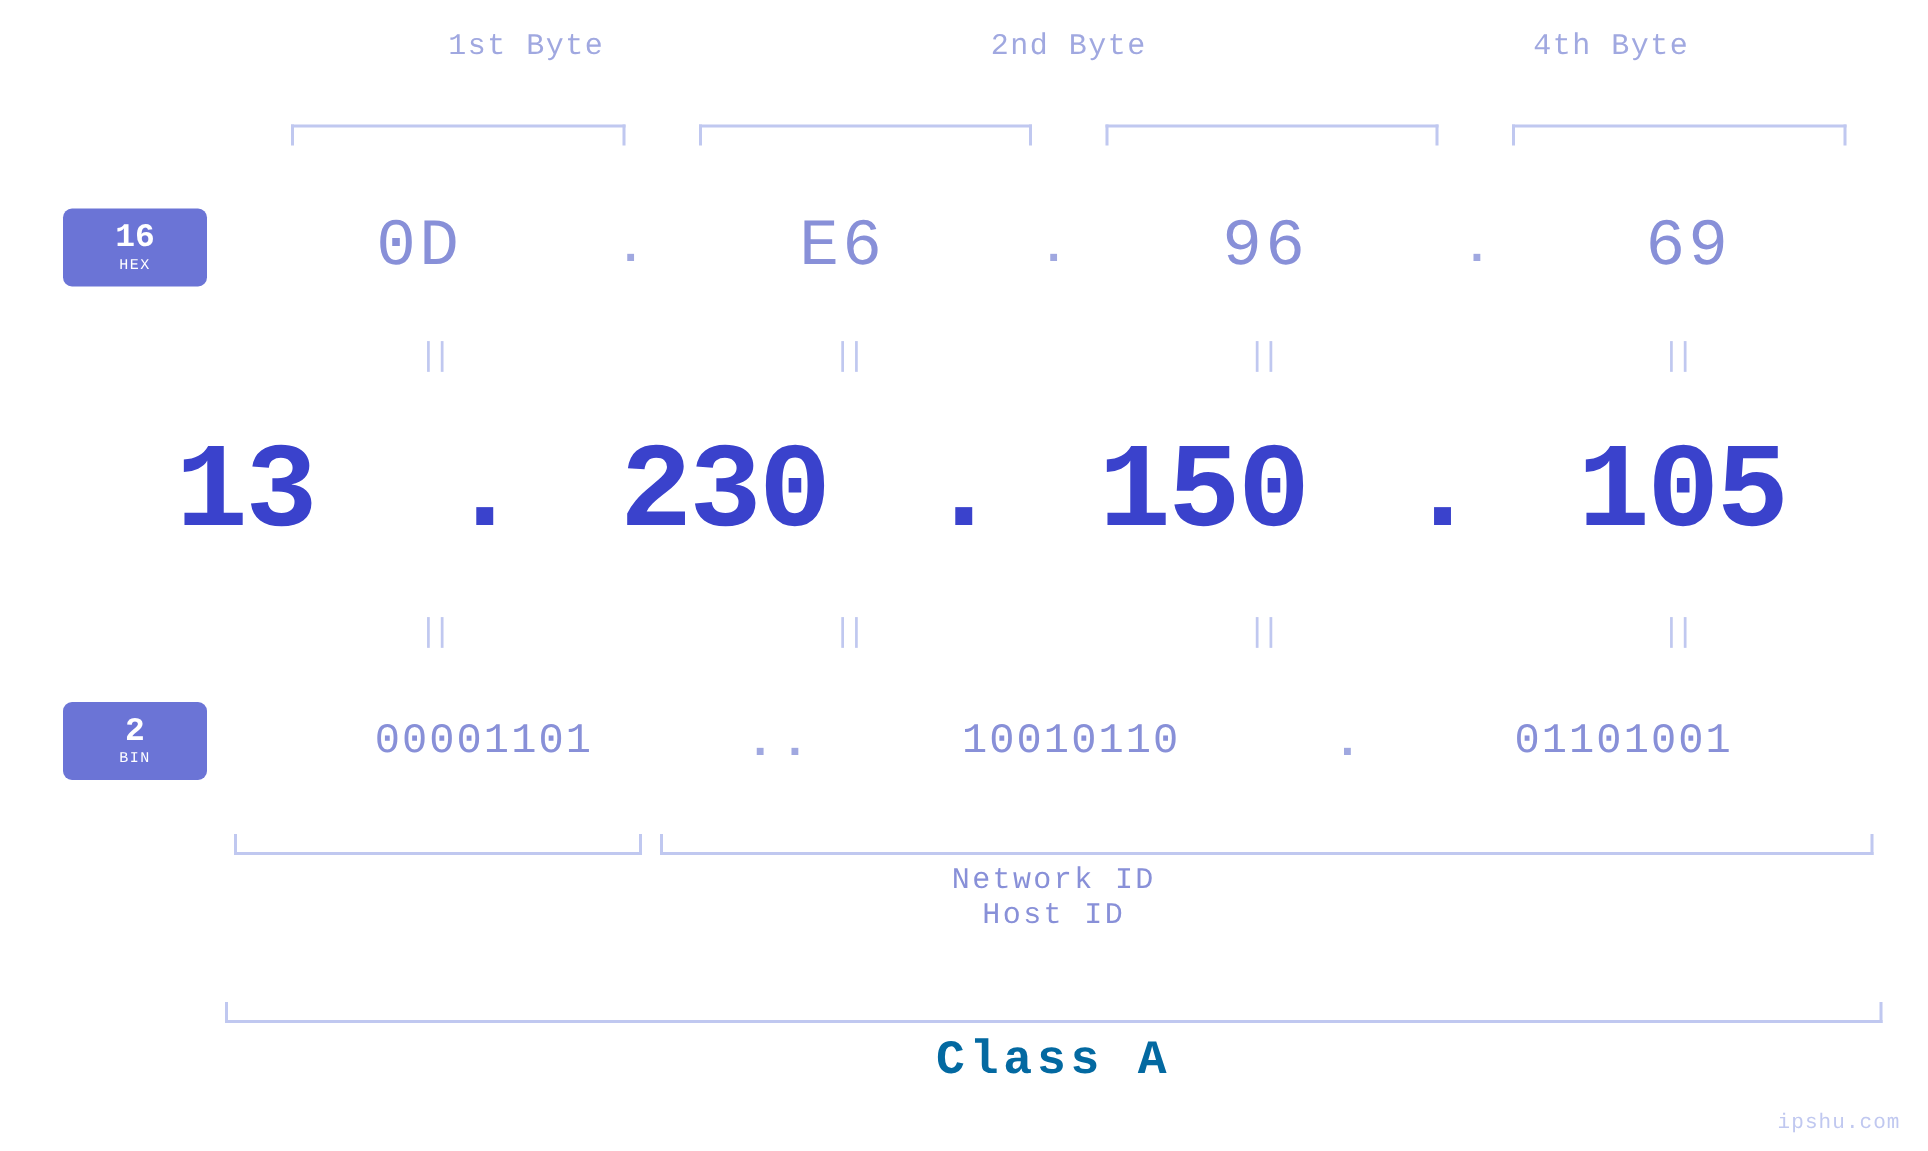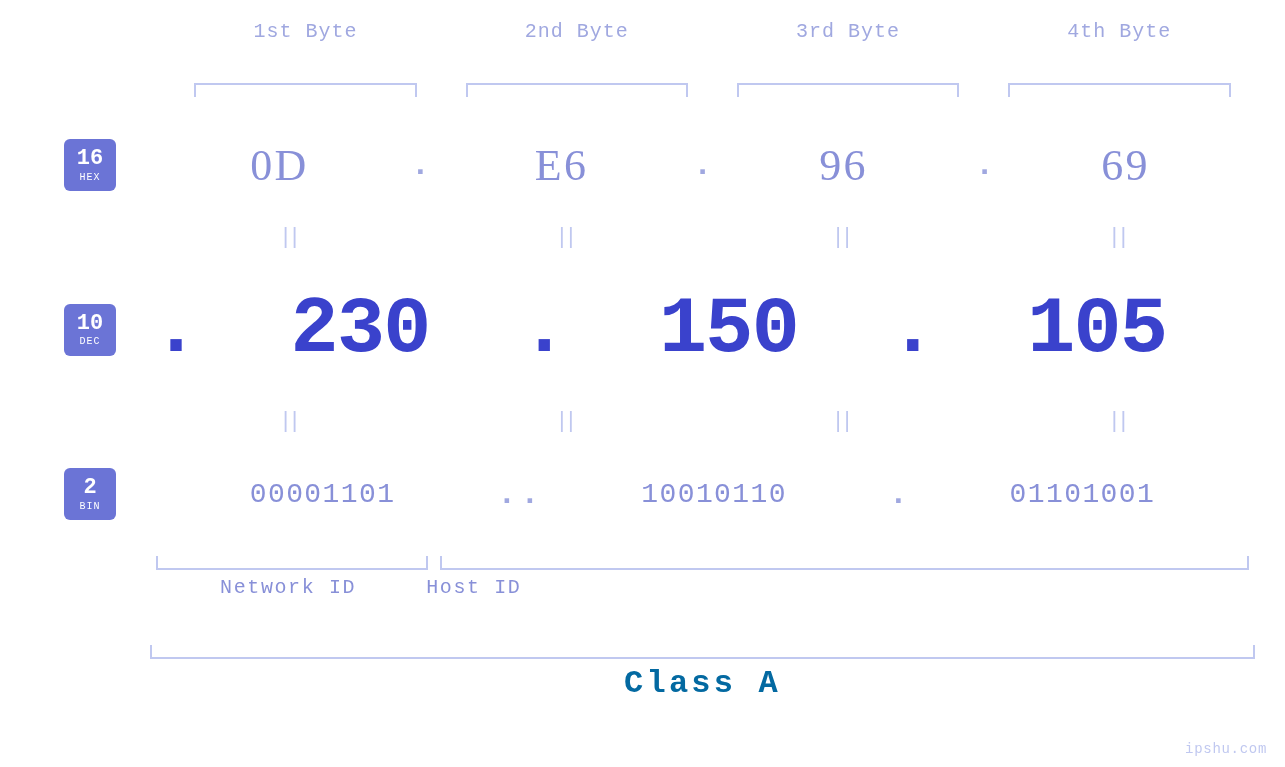--- a/index.html
+++ b/index.html
@@ -76,21 +76,21 @@
       flex-shrink: 0;
       display: flex;
       justify-content: center;
       align-items: center;
     }
 
     .label-box {
       background: #6b74d6;
       color: white;
       border-radius: 6px;
-      width: 52px;
+      width: 96px;
       height: 52px;
       display: flex;
       flex-direction: column;
       align-items: center;
       justify-content: center;
       font-family: 'Courier New', Courier, monospace;
     }
 
     .label-number {
       font-size: 22px;
@@ -128,21 +128,20 @@
       font-weight: bold;
       margin: 0 2px;
       flex-shrink: 0;
     }
 
     
     .hex-value {
       color: #8890d8;
       font-size: 44px;
       letter-spacing: 0.05em;
-      font-family: Liberation Serif, serif;
     }
 
     
     .dec-value {
       color: #3a42cc;
       font-size: 80px;
       font-weight: bold;
       letter-spacing: -0.02em;
     }
 
@@ -208,33 +207,35 @@
       border-bottom: 2px solid #c0c8f0;
       border-left: 2px solid #c0c8f0;
       border-right: 2px solid #c0c8f0;
       margin: 0 6px;
     }
 
     .bottom-labels {
       display: flex;
       width: 100%;
       margin-top: 6px;
+      flex-direction: column;
     }
 
     .network-id-label {
       flex: 1;
       text-align: center;
       color: #8890d8;
       font-size: 20px;
       font-family: 'Courier New', Courier, monospace;
       letter-spacing: 0.08em;
     }
 
     .host-id-label {
       flex: 3;
+      text-align: center;
       color: #8890d8;
       font-size: 20px;
       font-family: 'Courier New', Courier, monospace;
       letter-spacing: 0.08em;
     }
 
     
     .class-section {
       width: 100%;
       padding-left: 120px;
@@ -273,21 +274,20 @@
     }
   </style>
 </head>
 <body>
 
 <div class="main-container">
 
   <div class="byte-headers">
     <div class="byte-header">1st Byte</div>
     <div class="byte-header">2nd Byte</div>
-    <div class="byte-header">3rd Byte</div>
     <div class="byte-header">4th Byte</div>
   </div>
 
   <div class="top-brackets">
     <div class="bracket-cell">
       <div class="bracket-top"></div>
     </div>
     <div class="bracket-cell">
       <div class="bracket-top"></div>
     </div>
@@ -334,27 +334,24 @@
     </div>
     <div class="equals-cell">
       <span class="eq-sign">||</span>
     </div>
     <div class="equals-cell">
       <span class="eq-sign">||</span>
     </div>
   </div>
 
   <div class="data-row">
-    <div class="row-label">
-      <div class="label-box">
-        <span class="label-number">10</span>
-        <span class="label-text">DEC</span>
-      </div>
-    </div>
     <div class="bytes-row">
+      <div class="byte-cell">
+        <span class="byte-value dec-value">13</span>
+      </div>
       <span class="dot-separator dec-dot">.</span>
       <div class="byte-cell">
         <span class="byte-value dec-value">230</span>
       </div>
       <span class="dot-separator dec-dot">.</span>
       <div class="byte-cell">
         <span class="byte-value dec-value">150</span>
       </div>
       <span class="dot-separator dec-dot">.</span>
       <div class="byte-cell">

